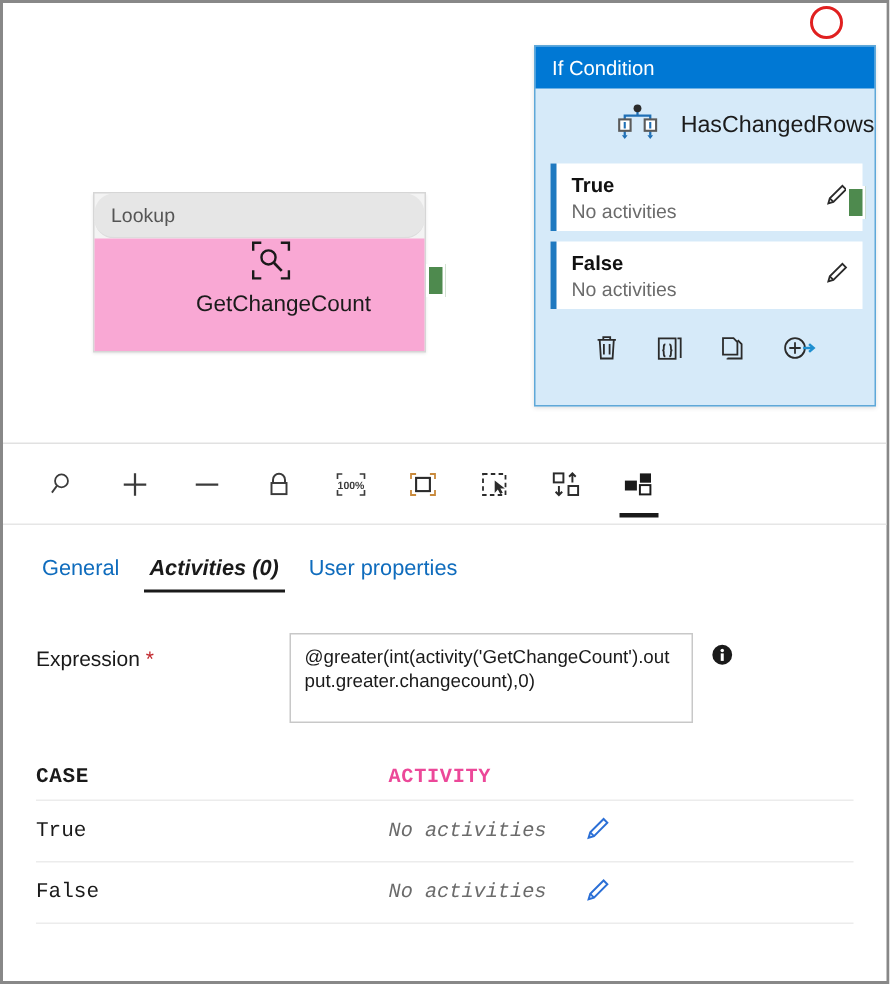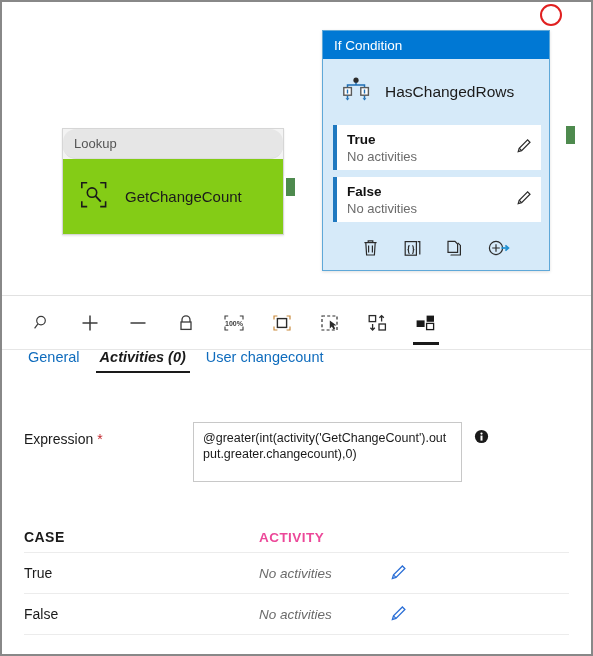--- a/index.html
+++ b/index.html
@@ -51,67 +51,69 @@
     box-sizing: border-box;
     display: flex;
     align-items: center;
     padding-left: 11px;
     font-size: 13px;
     color: #555555;
     border-radius: 13px;
   }
   .lookup-body {
     height: 75px;
-    background: #84cc16;
+    background: #f9a8d4;
     display: flex;
     align-items: center;
     padding-left: 16px;
+    flex-direction: column;
   }
   .lookup-label {
     font-size: 15px;
     color: #1b1b1b;
     margin-left: 16px;
   }
   .conn-green {
     position: absolute;
     width: 13px;
     height: 22px;
     background: #4e8a4e;
     border: 2px solid #ffffff;
     box-sizing: border-box;
   }
   .conn-lookup { left: 282px; top: 174px; }
   .conn-if     { left: 562px; top: 122px; }
 
   
   .if-node {
     position: absolute;
-    left: 320px;
+    left: 354px;
     top: 28px;
     width: 228px;
     height: 241px;
     background: #d6eaf9;
     border: 1px solid #5fa8d8;
     box-sizing: border-box;
     box-shadow: 0 1px 3px rgba(0,0,0,0.13);
   }
   .if-head {
     height: 28px;
     background: #0078d4;
     display: flex;
     align-items: center;
     padding-left: 11px;
     color: #ffffff;
     font-size: 13.5px;
   }
   .if-title-row {
-    height: 66px;
+    height: 50px;
     display: flex;
     align-items: center;
     padding-left: 18px;
+    justify-content: flex-end;
   }
   .if-title-label {
     font-size: 15.5px;
     color: #1b1b1b;
     margin-left: 14px;
   }
   .branch {
     position: relative;
     margin: 0 8px 7px 10px;
     height: 45px;
@@ -203,21 +205,21 @@
     left: 11px;
     width: 26px;
     height: 3px;
     background: #1a1a1a;
   }
 
   
   .tabs {
     position: absolute;
     left: 0;
-    top: 347px;
+    top: 369px;
     width: 589px;
     height: 40px;
     display: flex;
     align-items: flex-start;
     padding-left: 16px;
     box-sizing: border-box;
   }
   .tab {
     font-size: 14.5px;
     color: #0f6cbd;
@@ -274,23 +276,24 @@
     margin-left: 12px;
     padding-top: 7px;
     line-height: 0;
     cursor: pointer;
   }
 
   
   .tbl {
     position: absolute;
     left: 22px;
-    top: 520px;
+    top: 501px;
     width: 545px;
     font-size: 13.5px;
+    font-family: Liberation Mono, monospace;
   }
   .tbl-head {
     display: flex;
     height: 30px;
     align-items: center;
     font-size: 11.5px;
     font-weight: 700;
     letter-spacing: 0.45px;
     color: #1a1a1a;
   }
@@ -501,21 +504,21 @@
         <rect x="2.6" y="7.4" width="8" height="6.6" fill="#1a1a1a"></rect>
         <rect x="12.6" y="2.6" width="7.4" height="6.2" fill="#1a1a1a"></rect>
         <rect x="12.6" y="10.4" width="7" height="6.2" fill="none" stroke="#1a1a1a" stroke-width="1.3"></rect>
       </svg>
     </div>
   </div>
 
   <div class="tabs">
     <div class="tab">General</div>
     <div class="tab active">Activities (0)</div>
-    <div class="tab">User changecount</div>
+    <div class="tab">User properties</div>
   </div>
 
   <div class="form-row">
     <div class="field-label">
       <span>Expression</span>
       <span class="req-star">*</span>
     </div>
     <div class="expr-box">@greater(int(activity('GetChangeCount').output.greater.changecount),0)</div>
     <div class="info-ico">
       <svg width="15" height="15" viewBox="0 0 15 15">

